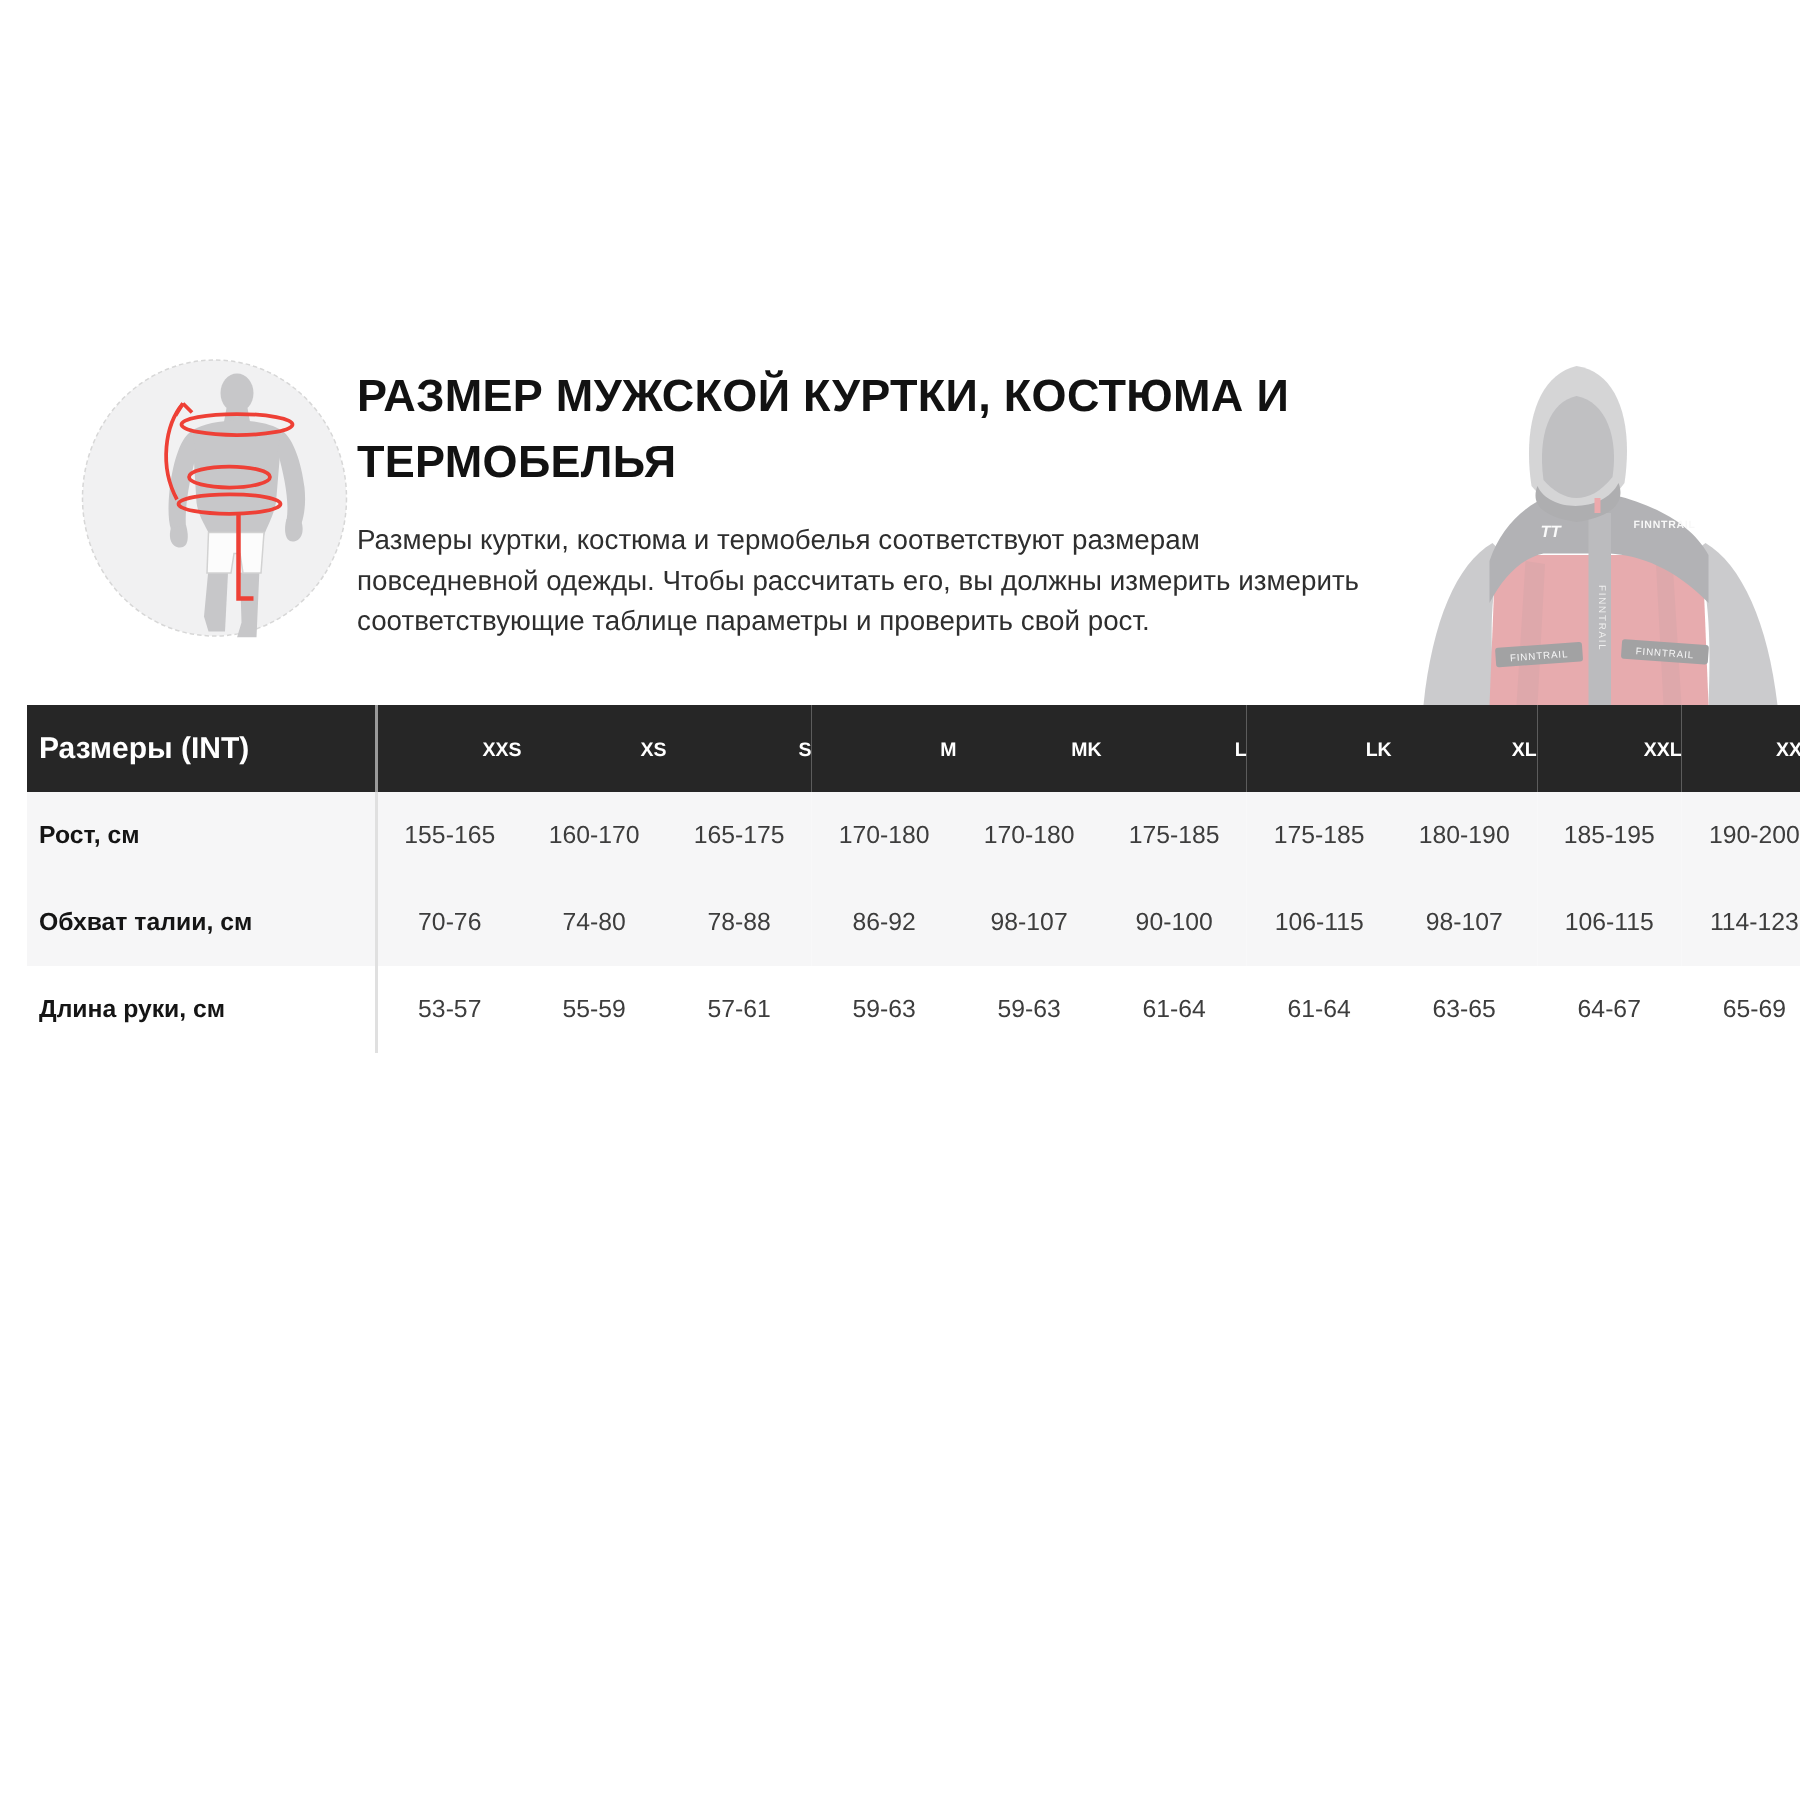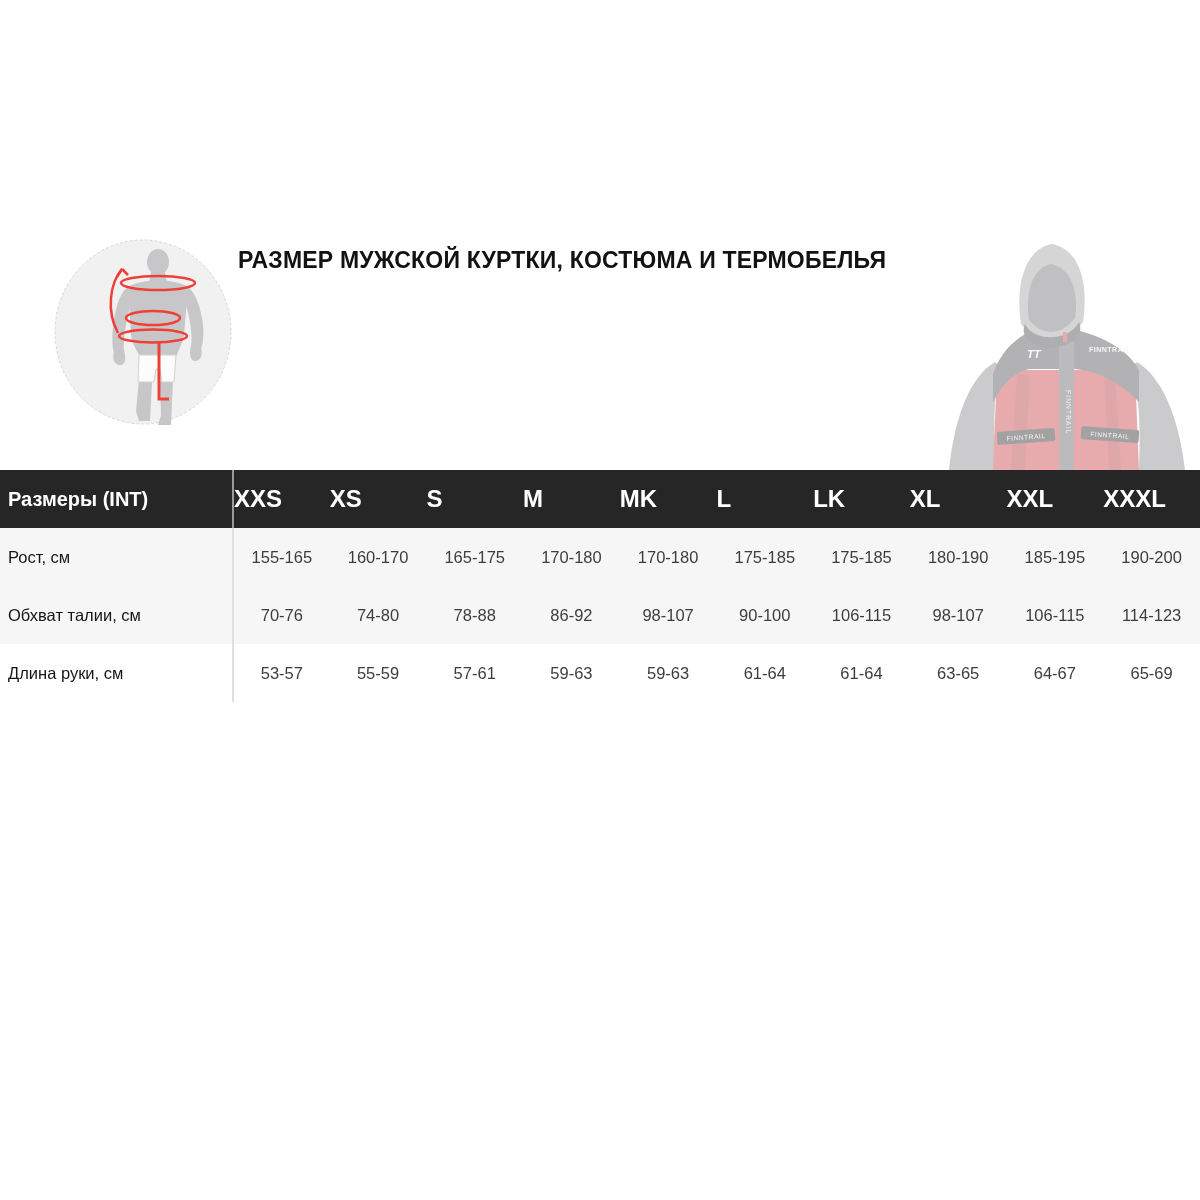--- a/index.html
+++ b/index.html
@@ -2,41 +2,41 @@
 <html><head>
 <meta charset="utf-8">
 <style>
   html,body { margin:0; padding:0; background:#ffffff; }
   body { width:1200px; height:1200px; font-family:"Liberation Sans", sans-serif; overflow:hidden; }
   .stage { position:relative; width:1200px; height:1200px; background:#fff; }
 
   
   .diagram { position:absolute; left:54px; top:239px; width:178px; height:186px; }
   .header-text { position:absolute; left:238px; top:243px; width:700px; }
-  .page-title { margin:0; font-size:23px; line-height:34px; font-weight:bold;
+  .page-title { margin:0; font-size:30px; line-height:44px; font-weight:bold;
                 color:#121212; letter-spacing:0.2px; }
   .page-desc { margin:15px 0 0 0; font-size:18.5px; line-height:27px; color:#2e2e2e; width:672px; }
   .jacket { position:absolute; left:932px; top:224px; width:268px; height:246px; }
 
   
-  .size-table-wrap { position:absolute; left:0; top:470px; width:1046px; }
+  .size-table-wrap { position:absolute; left:18px; top:470px; width:1046px; }
   table.size-table { width:1200px; border-collapse:collapse; table-layout:fixed; }
   .size-table col.c-label { width:233px; }
-  .size-table th { background:#262626; color:#ffffff; height:58px; font-size:24px;
-                   font-weight:bold; text-align:left; padding:0; }
+  .size-table th { background:#262626; color:#ffffff; height:58px; font-size:13px;
+                   font-weight:bold; text-align:right; padding:0; }
   .size-table th.corner { text-align:left; padding-left:8px; font-size:20px;
                           border-right:2px solid #9a9a9a; }
   tr.conv td { background:#7d7d7d; color:#f1f1f1; height:57px; font-size:17.5px;
                text-align:center; padding:0; }
   tr.conv td.label { text-align:left; padding-left:8px; font-size:18px;
                      border-right:2px solid #a7a7a7; }
   tr.meas td { background:#ffffff; height:58px; font-size:16.5px; color:#3d3d3d;
                text-align:center; padding:0; }
   tr.meas td.label { text-align:left; padding-left:8px; padding-right:38px;
-                     font-weight:normal; color:#151515; font-size:16.5px; line-height:21px;
+                     font-weight:bold; color:#151515; font-size:16.5px; line-height:21px;
                      border-right:2px solid #e0e0e0; }
   tr.meas.stripe td { background:#f6f6f7; }
 </style>
 </head>
 <body>
 
 <div class="stage">
 
   <div class="diagram">
     <svg viewBox="0 0 178 186" width="178" height="186">
@@ -59,20 +59,21 @@
         <ellipse cx="99" cy="97" rx="34" ry="6.5"></ellipse>
         <path d="M64,94 C52,72 56,44 68,30"></path>
         <path d="M68,30 L63,38 M68,30 L74,36"></path>
         <path d="M105,103 L105,160 L115,160" stroke-width="3"></path>
       </g>
     </svg>
   </div>
 
   <div class="header-text">
     <h1 class="page-title">РАЗМЕР МУЖСКОЙ КУРТКИ, КОСТЮМА И ТЕРМОБЕЛЬЯ</h1>
+    <p class="page-desc">Размеры куртки, костюма и термобелья соответствуют размерам повседневной одежды. Чтобы рассчитать его, вы должны измерить измерить соответствующие таблице параметры и проверить свой рост.</p>
   </div>
 
   <div class="jacket">
     <svg viewBox="0 0 266 246" width="268" height="246">
       <g opacity="0.42">
         <path d="M62,138 C38,152 22,190 16,246 L64,246 C60,200 60,165 70,146 Z" fill="#85858a"></path>
         <path d="M204,138 C228,152 246,192 252,246 L206,246 C208,198 206,163 196,144 Z" fill="#85858a"></path>
         <path d="M64,146 L202,146 L206,246 L60,246 Z" fill="#c73840"></path>
         <path d="M84,150 L78,246 L92,246 L97,152 Z" fill="#a52e34" opacity="0.6"></path>
         <path d="M182,150 L188,246 L176,246 L171,152 Z" fill="#a52e34" opacity="0.6"></path>

